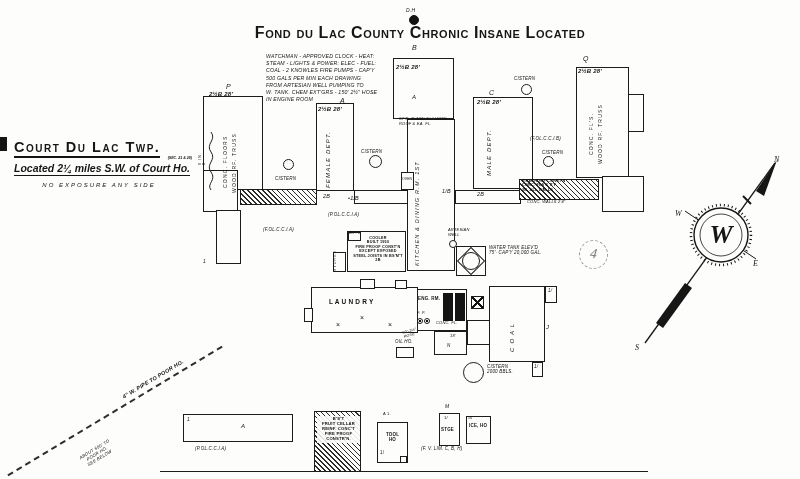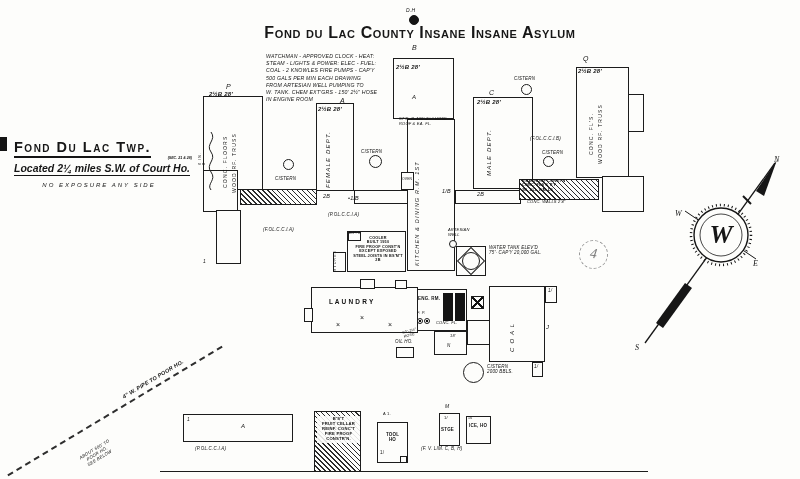--- a/index.html
+++ b/index.html
@@ -120,31 +120,31 @@
     <circle cx="106" cy="97" r="21" stroke="#161616" stroke-width="0.8" fill="none"></circle>
     <text x="106" y="105" text-anchor="middle" font-size="26" font-style="italic" font-weight="bold" fill="#161616">W</text>
     <text x="159" y="24" font-size="8" font-style="italic" fill="#161616">N</text>
     <text x="60" y="78" font-size="8" font-style="italic" fill="#161616">W</text>
     <text x="138" y="128" font-size="8" font-style="italic" fill="#161616">E</text>
     <text x="20" y="212" font-size="8" font-style="italic" fill="#161616">S</text>
   </svg>
 
   <div id="sheetnum">4</div>
 
-  <div id="title">Fond du Lac County Insane Insane Asylum</div>
+  <div id="title">Fond du Lac County Chronic Insane Located</div>
   <div id="watchman">WATCHMAN - APPROVED CLOCK - HEAT:
 STEAM - LIGHTS &amp; POWER: ELEC - FUEL:
 COAL - 2 KNOWLES FIRE PUMPS - CAP'Y
 500 GALS PER MIN EACH DRAWING
 FROM ARTESIAN WELL PUMPING TO
 W. TANK. CHEM EXT'GRS - 150' 2½" HOSE
 IN ENGINE ROOM</div>
 
   <div id="twp">
-    <div><span id="twp-name">Fond Du Lac Twp.</span></div>
+    <div><span id="twp-name">Court Du Lac Twp.</span></div>
     <div><span id="twp-loc"><span>Located 2¼ miles S.W. of Court Ho.</span><span id="twp-loc-note">(SEC. 21 &amp; 28)</span></span></div>
     <div id="twp-exp">NO EXPOSURE ANY SIDE</div>
   </div>
 
   <div id="labels">
       <div class="lab it" style="left: 406px; top: 8px; font-size: 5px;">D.H</div>
       <div class="lab it" style="left: 226px; top: 83px; font-size: 7px;">P</div>
       <div class="lab it b" style="left: 209px; top: 91px; font-size: 6px;">2½B  28'</div>
       <div class="lab it" style="left: 340px; top: 97px; font-size: 7px;">A</div>
       <div class="lab it b" style="left: 318px; top: 106px; font-size: 6px;">2½B  28'</div>

